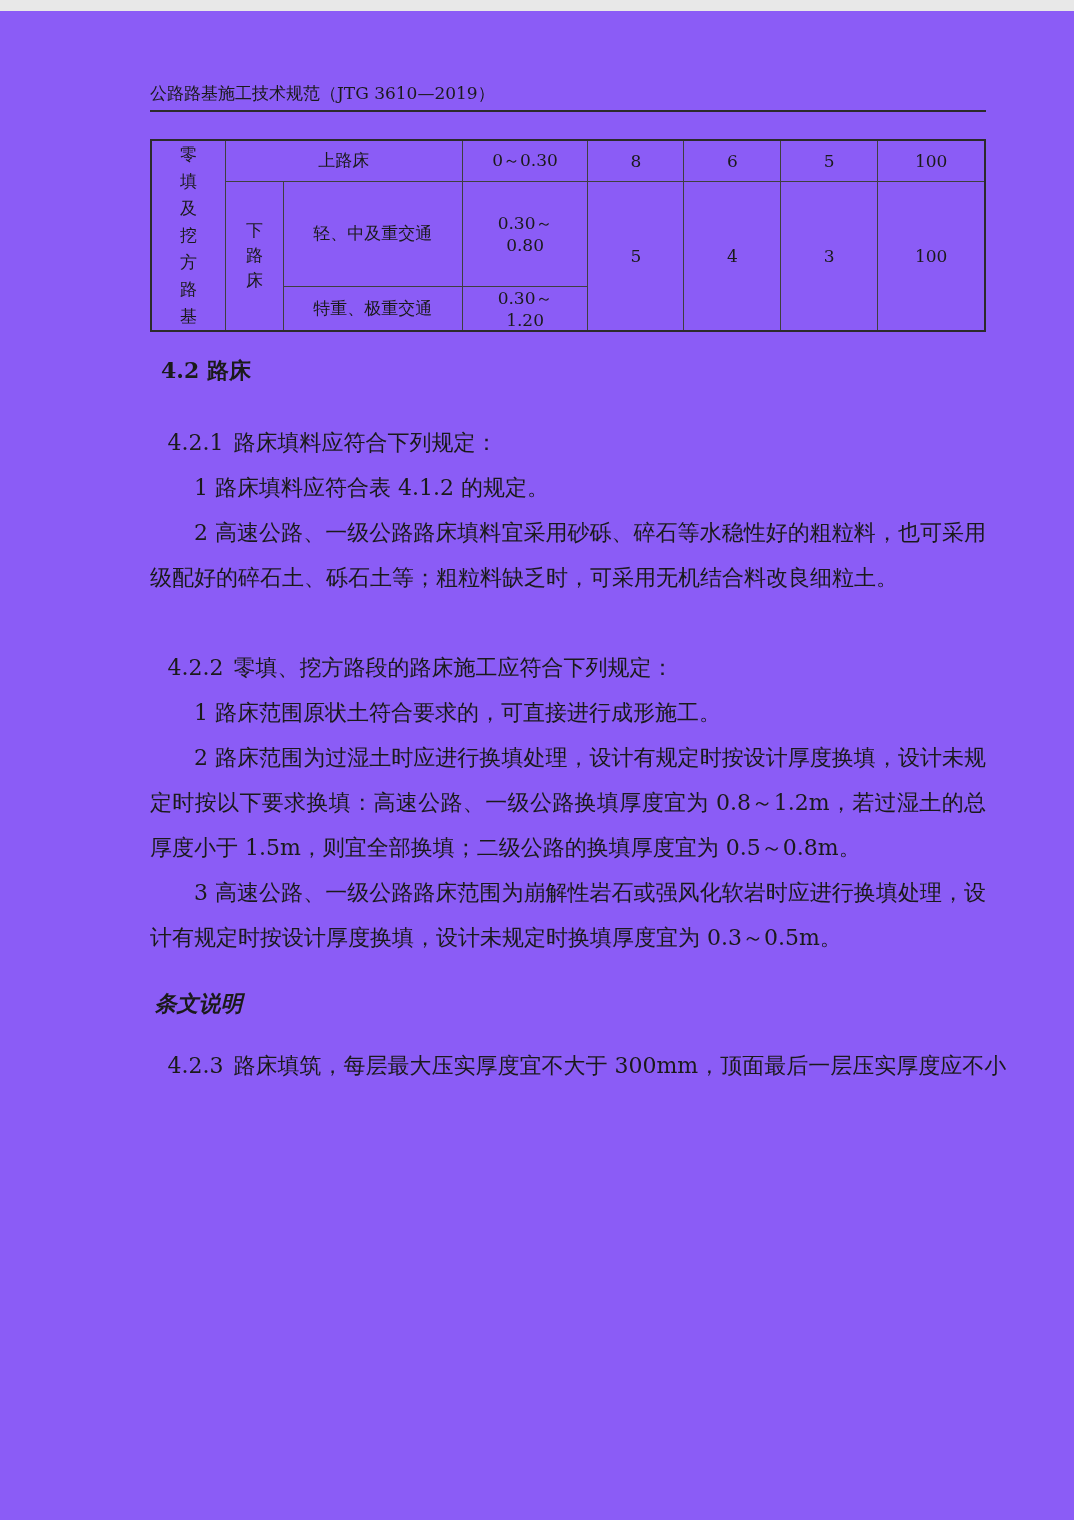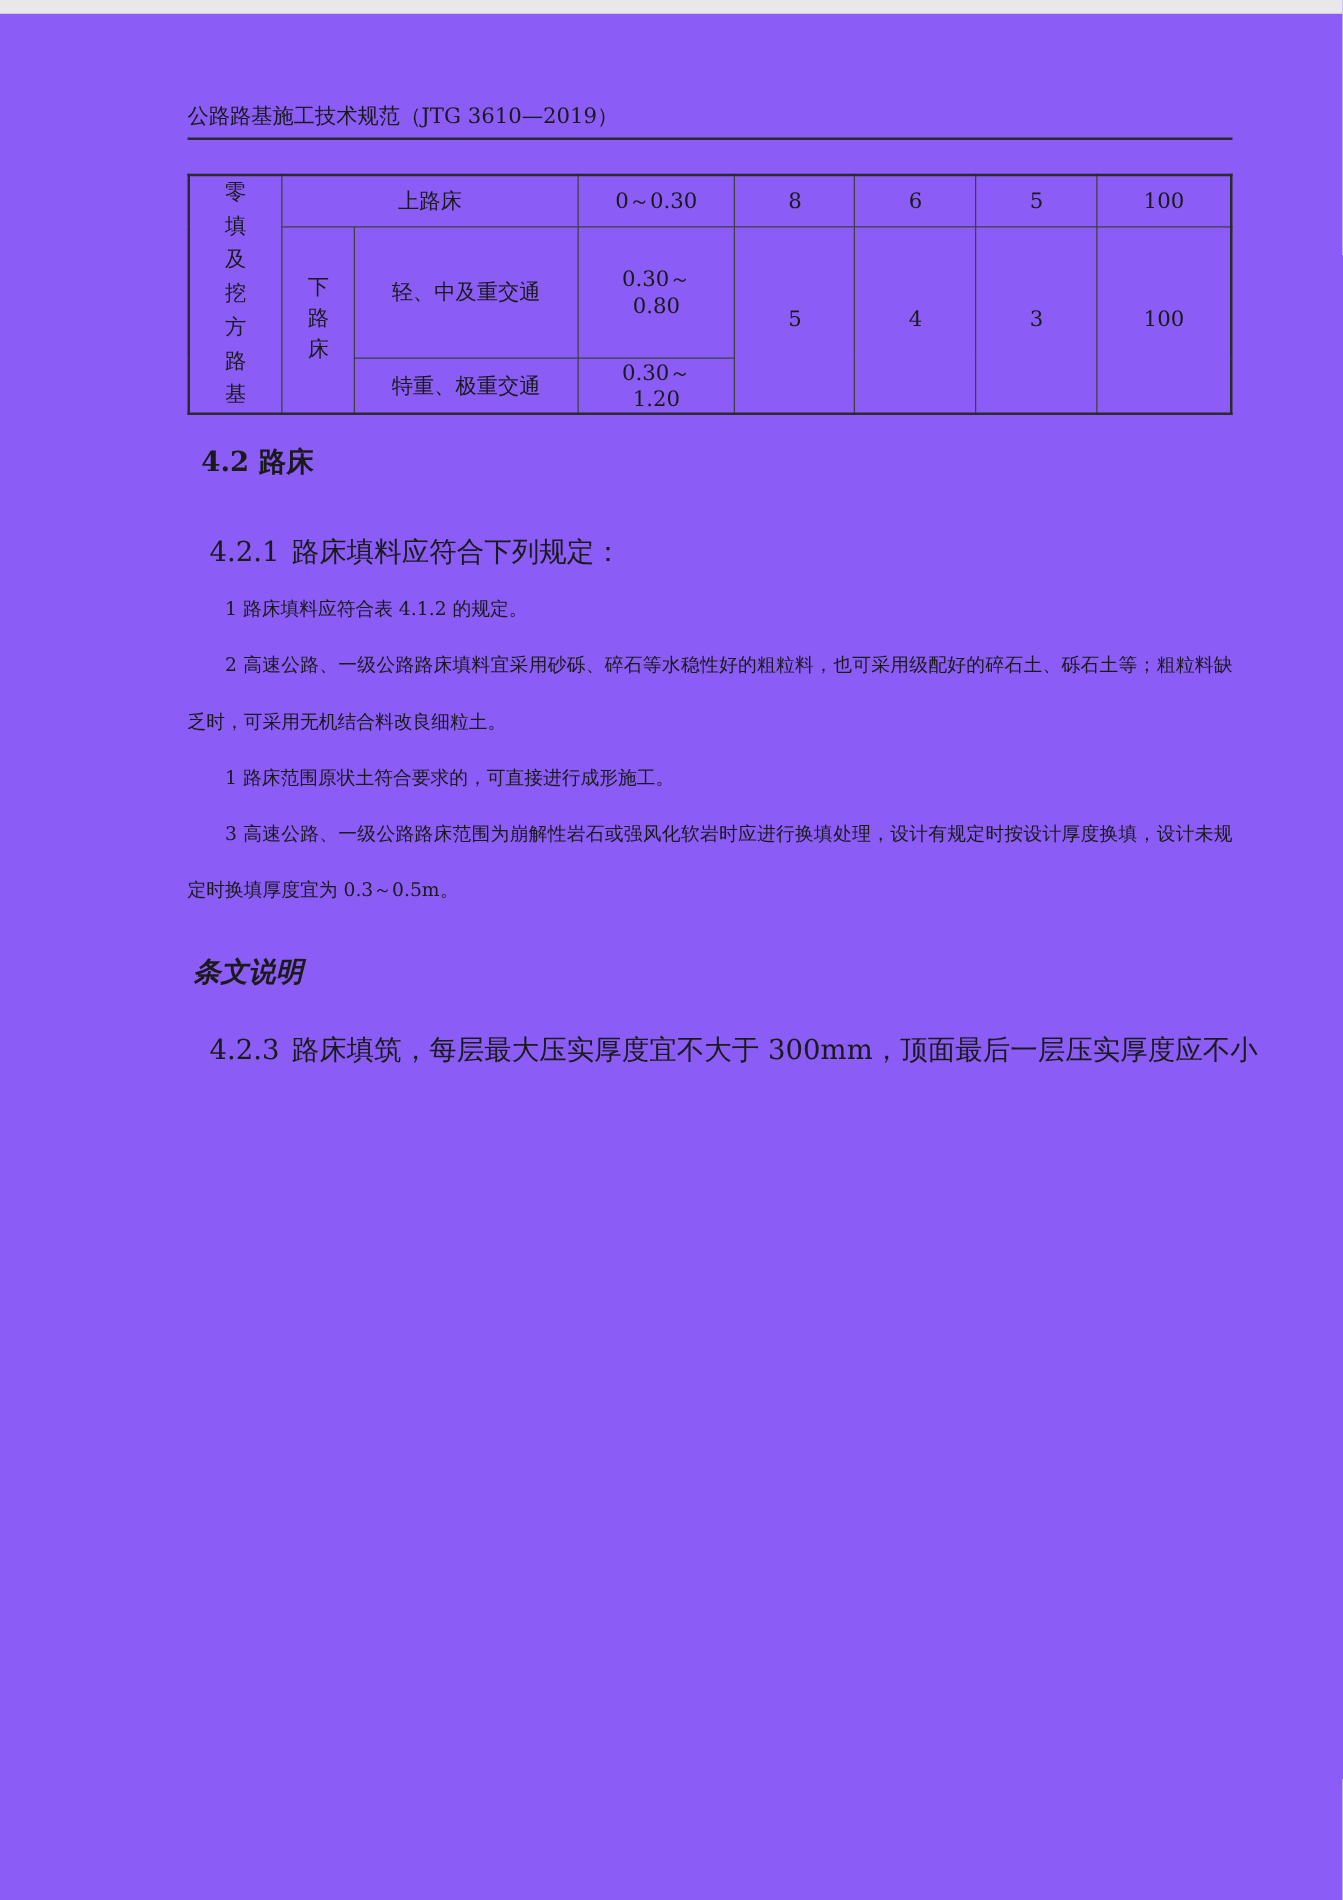--- a/index.html
+++ b/index.html
@@ -67,21 +67,21 @@
     line-height: 45px;
     text-indent: 0.8em;
     white-space: nowrap;
   }
   .clause-title .num { font-weight: normal; margin-right: 0.45em; }
   .mt-421 { margin-top: 34px; }
   .mt-422 { margin-top: 45px; }
   .mt-423 { margin-top: 25px; }
   .body-par {
     margin: 0;
-    font-size: 15px;
+    font-size: 22px;
     line-height: 45px;
     text-indent: 2em;
     text-align: justify;
   }
   
   .commentary-head {
     margin-top: 28px;
     font-size: 22px;
     font-weight: bold;
     font-style: italic;
@@ -159,21 +159,25 @@
       <span class="num">4.2</span>
       <span>路床</span>
     </div>
 
     <p class="clause-title mt-421">
       <span class="num">4.2.1</span><span>路床填料应符合下列规定：</span>
     </p>
     <p class="body-par">1 路床填料应符合表 4.1.2 的规定。</p>
     <p class="body-par">2 高速公路、一级公路路床填料宜采用砂砾、碎石等水稳性好的粗粒料，也可采用级配好的碎石土、砾石土等；粗粒料缺乏时，可采用无机结合料改良细粒土。</p>
 
+    <p class="clause-title mt-422">
+      <span class="num">4.2.2</span><span>零填、挖方路段的路床施工应符合下列规定：</span>
+    </p>
     <p class="body-par">1 路床范围原状土符合要求的，可直接进行成形施工。</p>
+    <p class="body-par">2 路床范围为过湿土时应进行换填处理，设计有规定时按设计厚度换填，设计未规定时按以下要求换填：高速公路、一级公路换填厚度宜为 0.8～1.2m，若过湿土的总厚度小于 1.5m，则宜全部换填；二级公路的换填厚度宜为 0.5～0.8m。</p>
     <p class="body-par">3 高速公路、一级公路路床范围为崩解性岩石或强风化软岩时应进行换填处理，设计有规定时按设计厚度换填，设计未规定时换填厚度宜为 0.3～0.5m。</p>
 
     <div class="commentary-head">条文说明</div>
 
     <p class="clause-title mt-423">
       <span class="num">4.2.3</span><span>路床填筑，每层最大压实厚度宜不大于 300mm，顶面最后一层压实厚度应不小</span>
     </p>
 
   </div>
 

